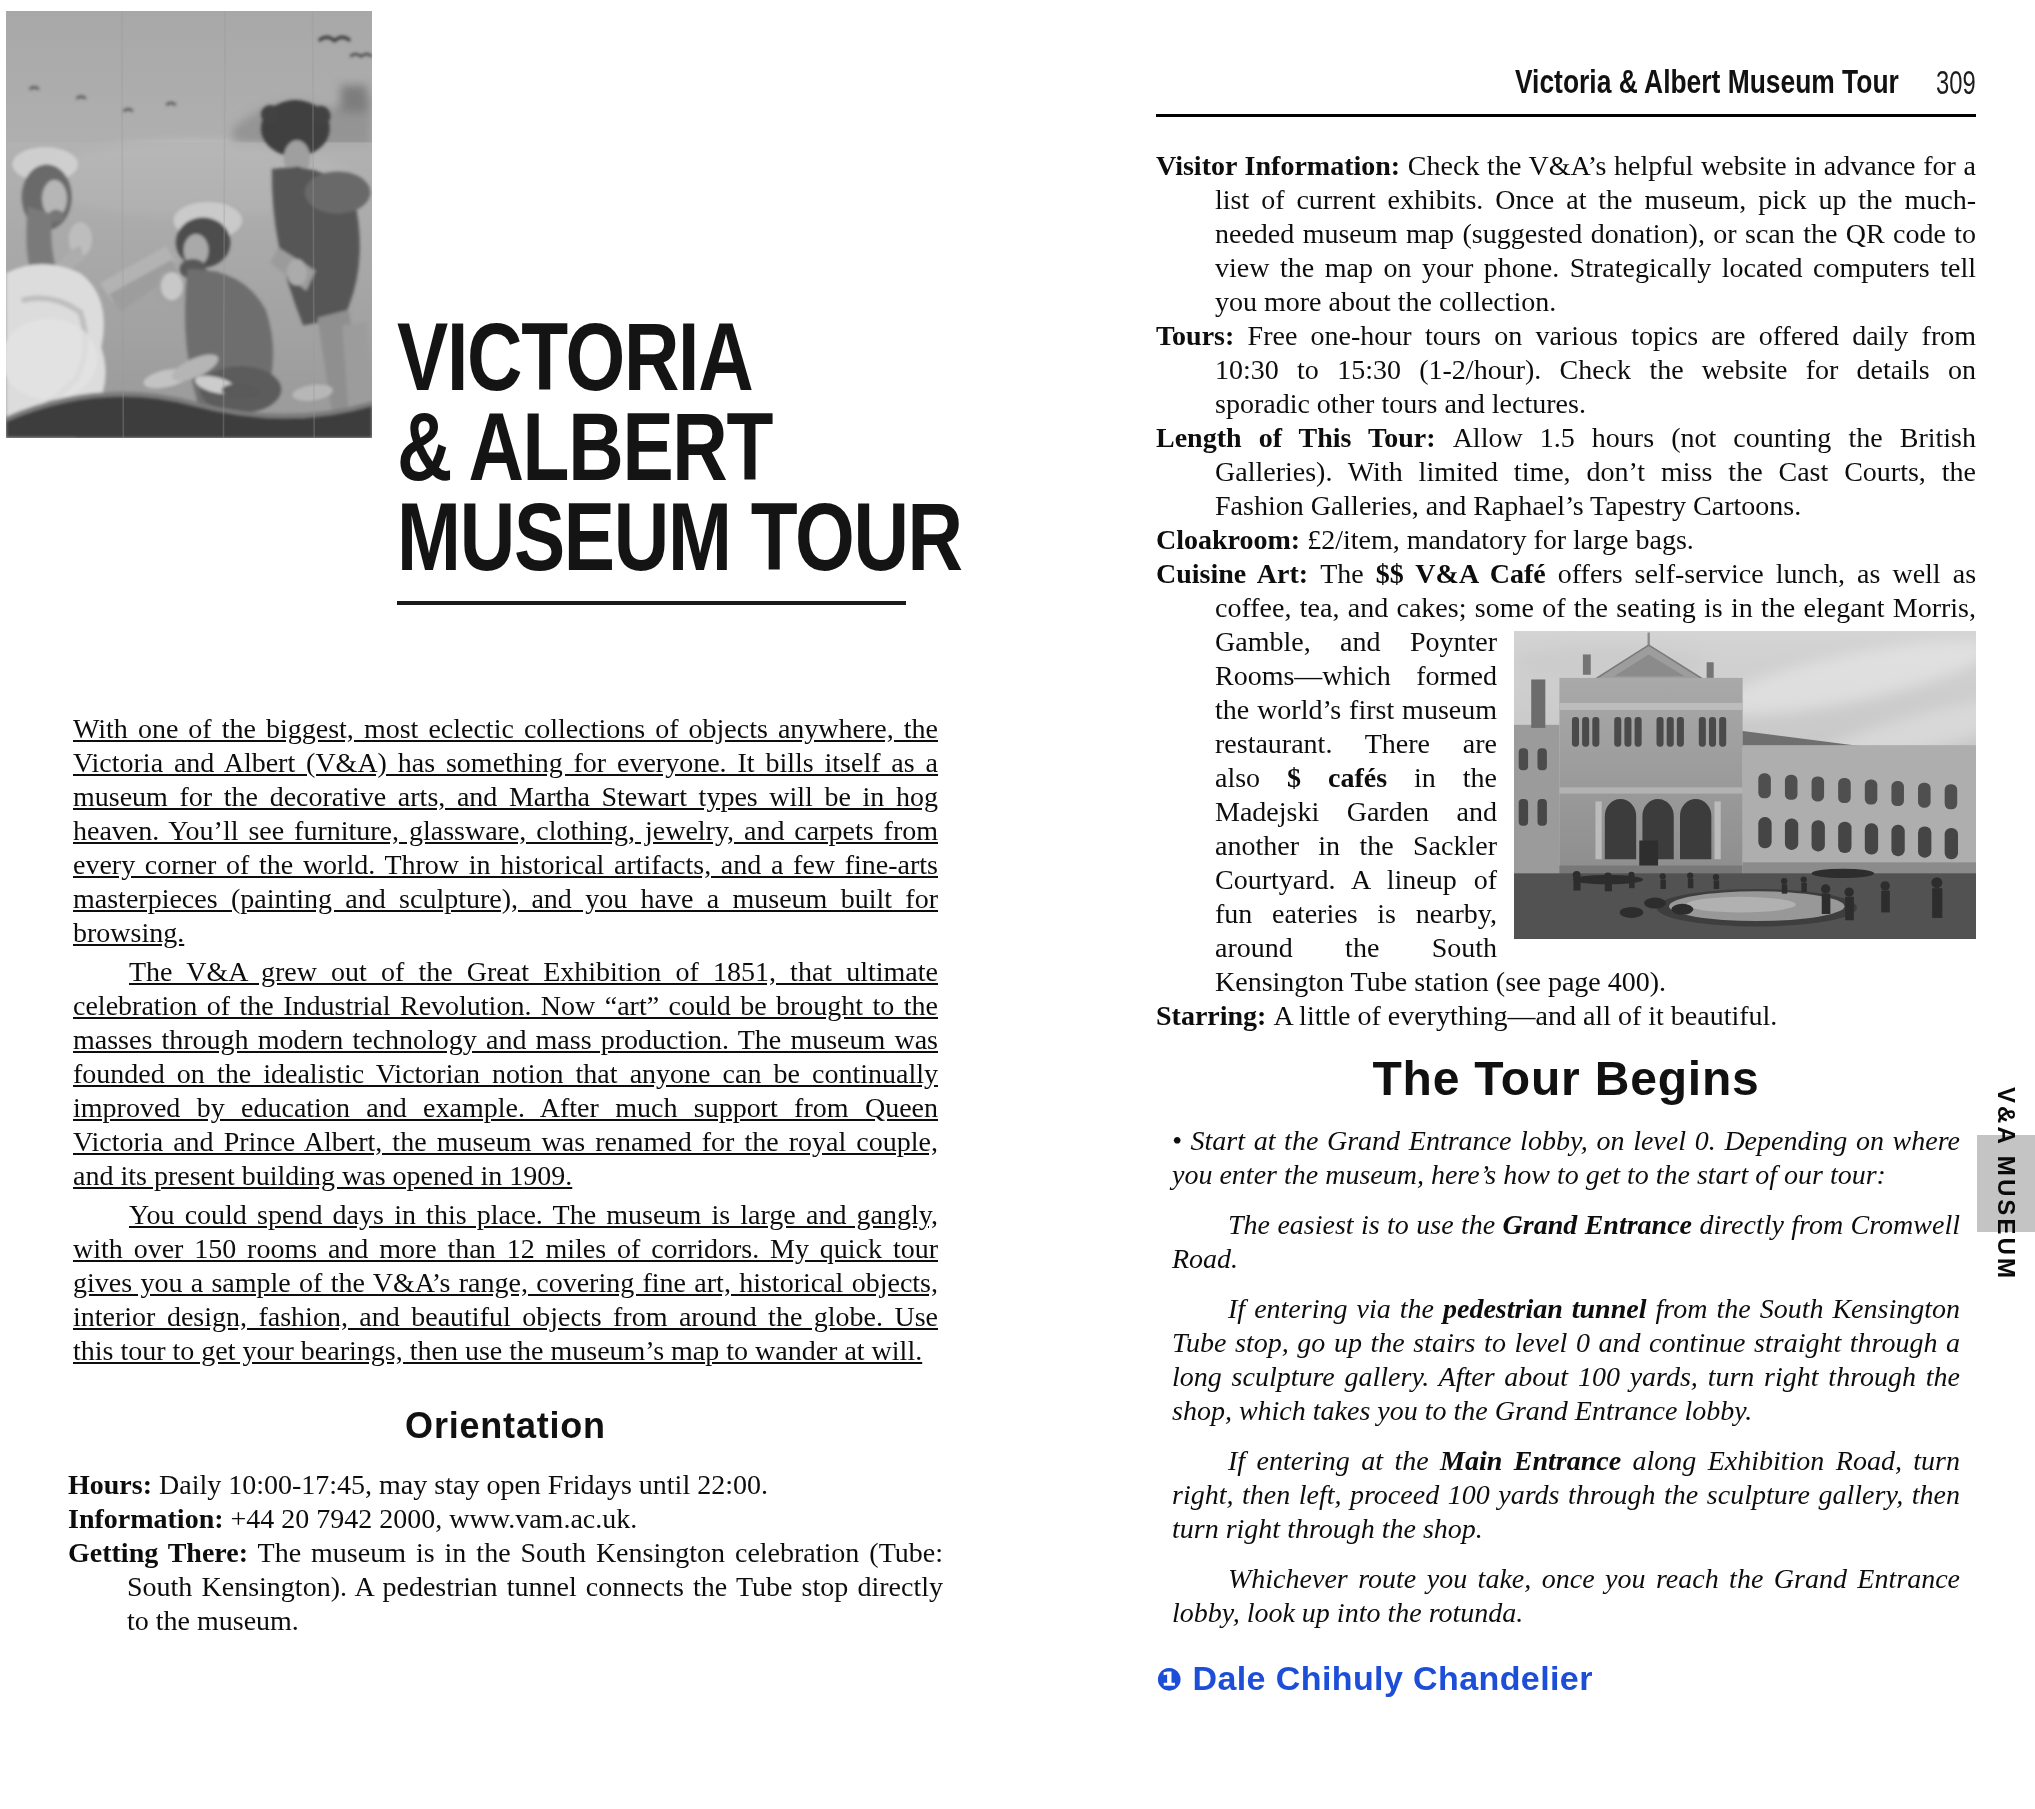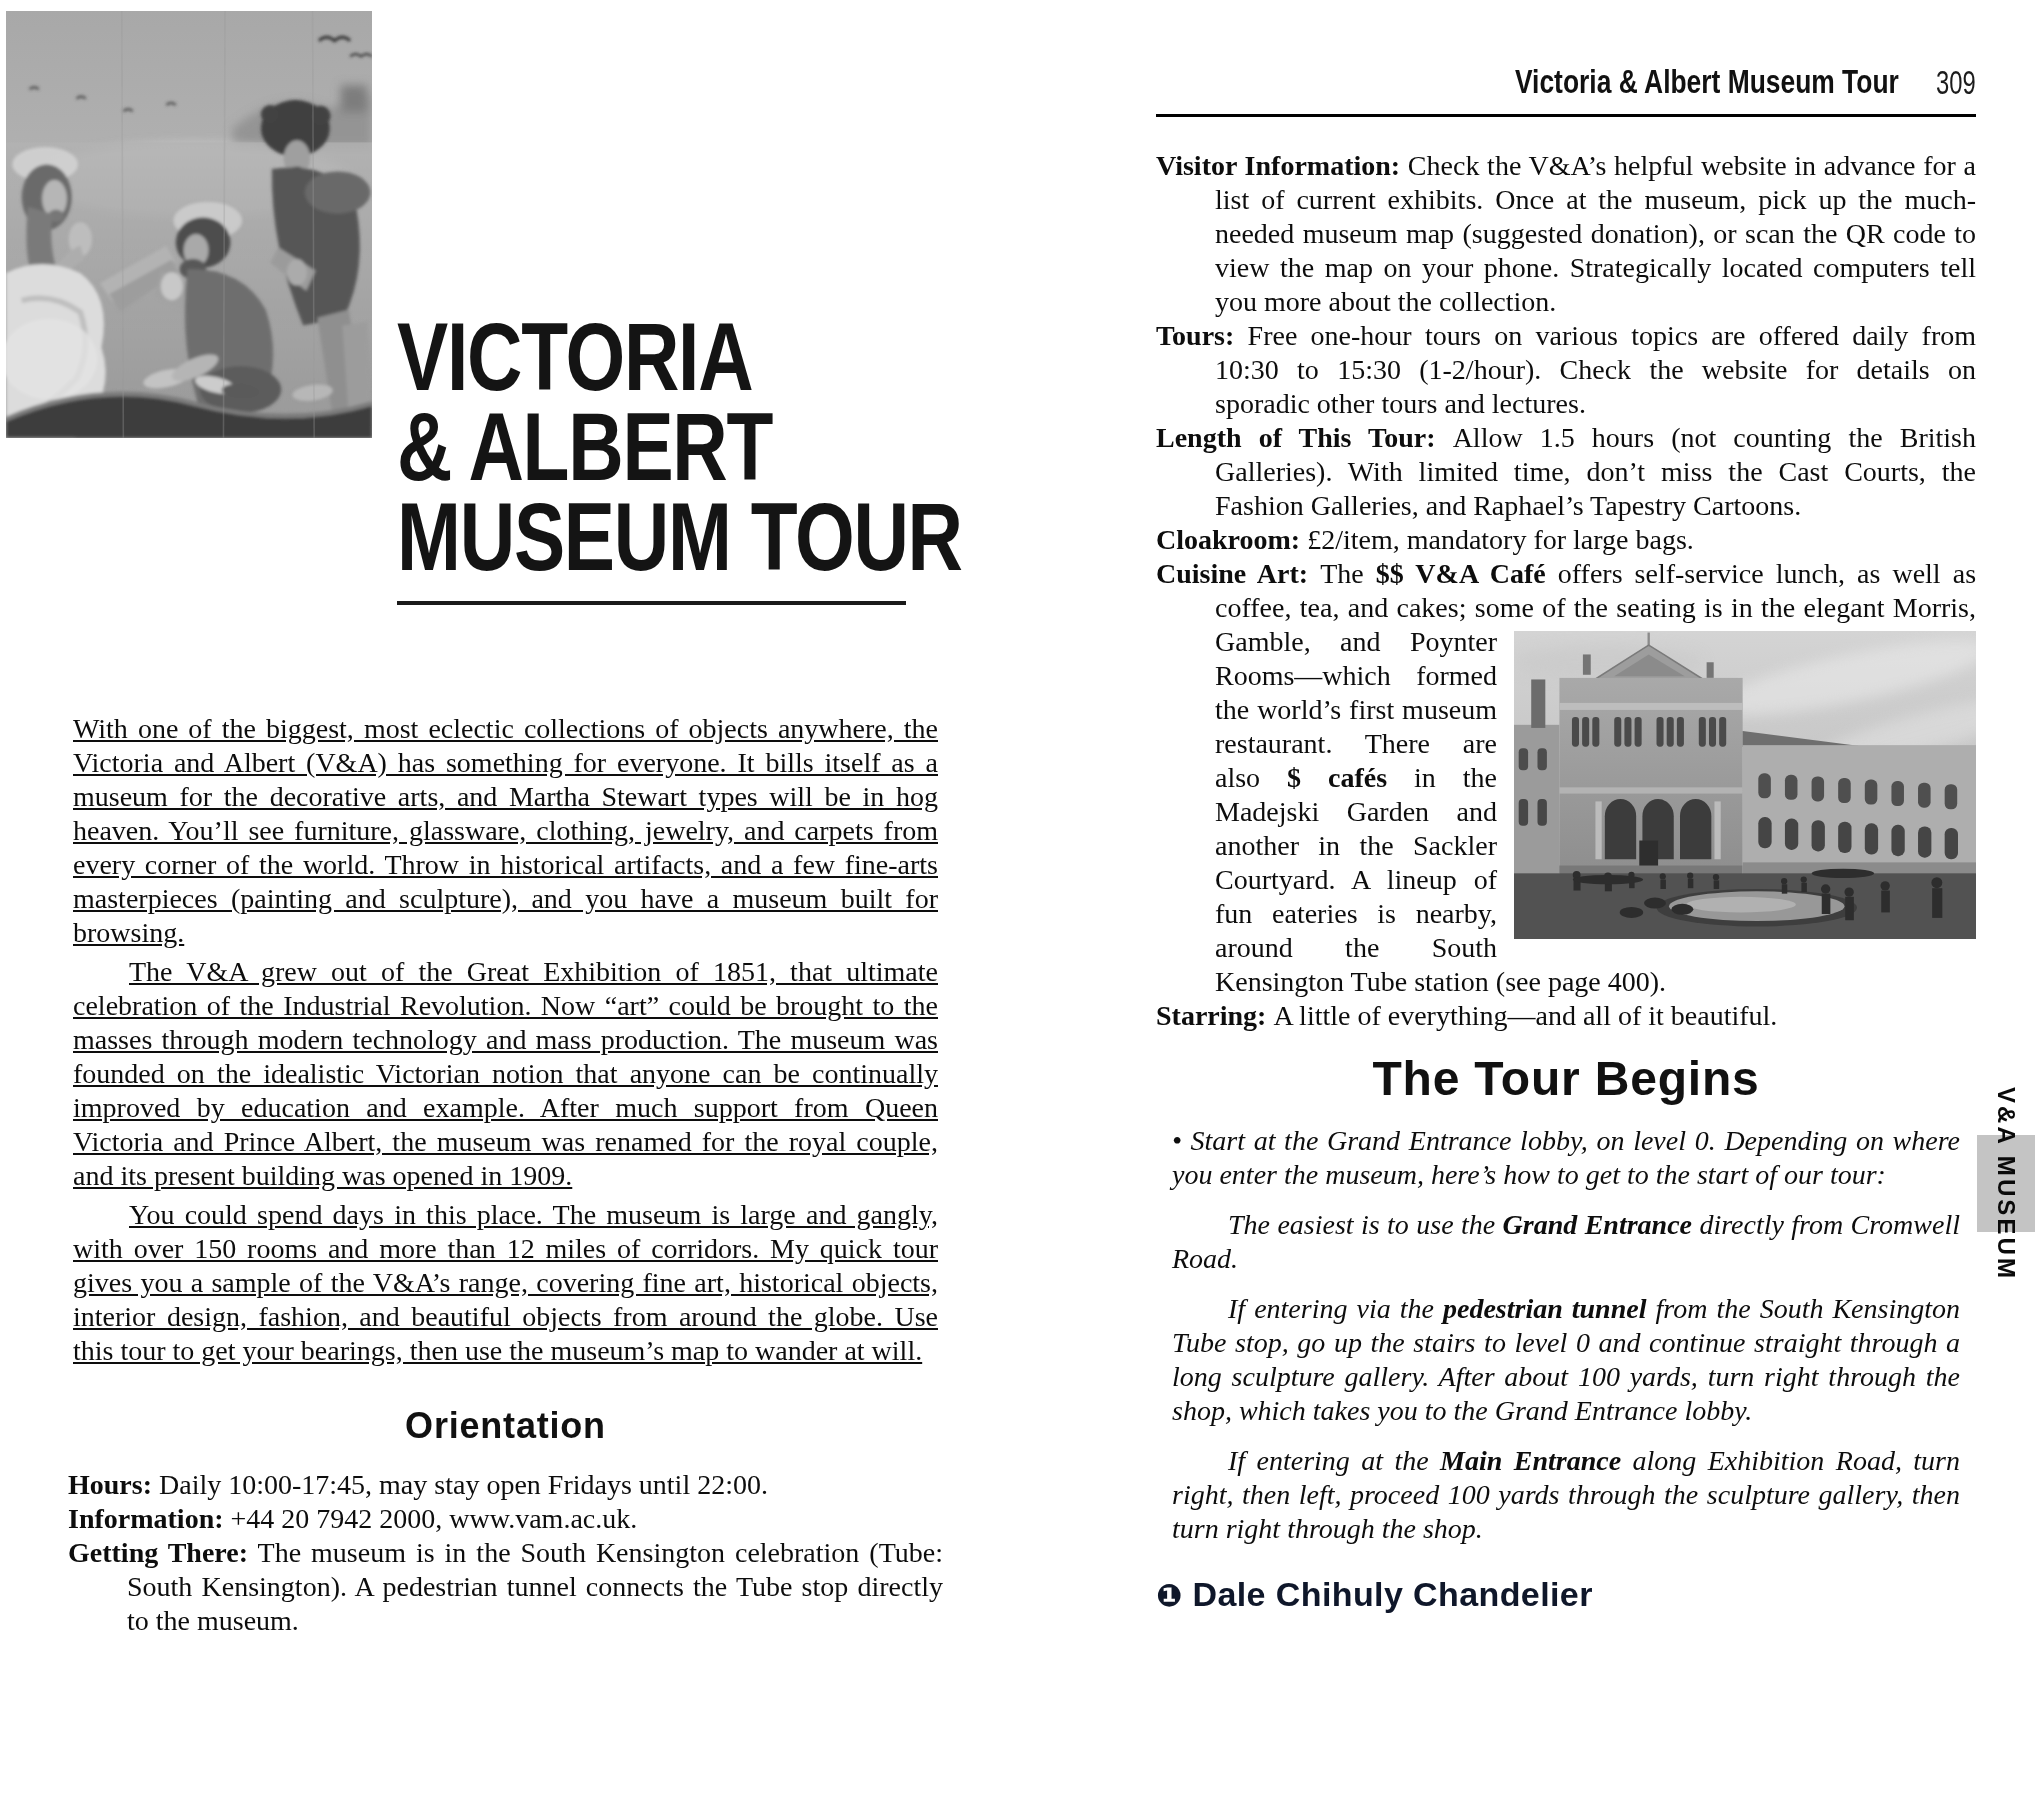--- a/index.html
+++ b/index.html
@@ -41,21 +41,21 @@
 
   .right-body{position:absolute;left:1156px;top:149px;width:820px;}
   .photo-float{float:right;width:462px;height:308px;margin:6.3px 0 7.8px 17px;overflow:hidden;}
   .photo-float svg{display:block;width:100%;height:100%;}
 
   .tour-heading{font-size:48px;margin:23.5px 0 23.5px 0;}
   .tour-p{margin:16px;font-style:italic;}
   .tour-p.indent{text-indent:56px;}
 
   .stop-heading{font-family:"Liberation Sans","DejaVu Sans",sans-serif;font-weight:700;
-                font-size:34px;line-height:41px;margin:28px 0 7.8px 0;letter-spacing:0.4px;color:#0f172a;}
+                font-size:34px;line-height:41px;margin:28px 0 7.8px 0;letter-spacing:0.4px;color:#1d4ed8;}
   .stop-num{font-family:"DejaVu Sans",sans-serif;font-size:31px;}
 
   
   .side-tab{position:absolute;left:1977px;top:1105px;width:58px;height:157px;}
   .side-tab-bg{position:absolute;left:0;top:30px;width:58px;height:97px;background:#c4c4c4;}
   .side-tab-text{position:absolute;left:50%;top:50%;transform:translate(-50%,-50%) rotate(90deg);
                  white-space:nowrap;font-family:"Liberation Sans","DejaVu Sans",sans-serif;
                  font-weight:700;font-size:24px;letter-spacing:3.1px;color:#0a0a0a;}
 </style>
 </head>
@@ -313,20 +313,21 @@
     </div>
 
     <div class="info-item"><span class="st-b">Starring: </span><span>A little of everything—and all of it beautiful.</span></div>
 
     <h2 class="section-heading tour-heading">The Tour Begins</h2>
 
     <p class="tour-p"><span>• Start at the Grand Entrance lobby, on level 0. Depending on where you enter the museum, here’s how to get to the start of our tour:</span></p>
     <p class="tour-p indent"><span>The easiest is to use the </span><span class="st-b">Grand Entrance</span><span> directly from Cromwell Road.</span></p>
     <p class="tour-p indent"><span>If entering via the </span><span class="st-b">pedestrian tunnel</span><span> from the South Kensington Tube stop, go up the stairs to level 0 and continue straight through a long sculpture gallery. After about 100 yards, turn right through the shop, which takes you to the Grand Entrance lobby.</span></p>
     <p class="tour-p indent"><span>If entering at the </span><span class="st-b">Main Entrance</span><span> along Exhibition Road, turn right, then left, proceed 100 yards through the sculpture gallery, then turn right through the shop.</span></p>
+    <p class="tour-p indent"><span>Whichever route you take, once you reach the Grand Entrance lobby, look up into the rotunda.</span></p>
 
     <h3 class="stop-heading">
       <span class="stop-num">❶</span>
       <span>Dale Chihuly Chandelier</span>
     </h3>
   </div>
 
   <div class="side-tab">
     <div class="side-tab-bg"></div>
     <div class="side-tab-text">V&amp;A MUSEUM</div>

